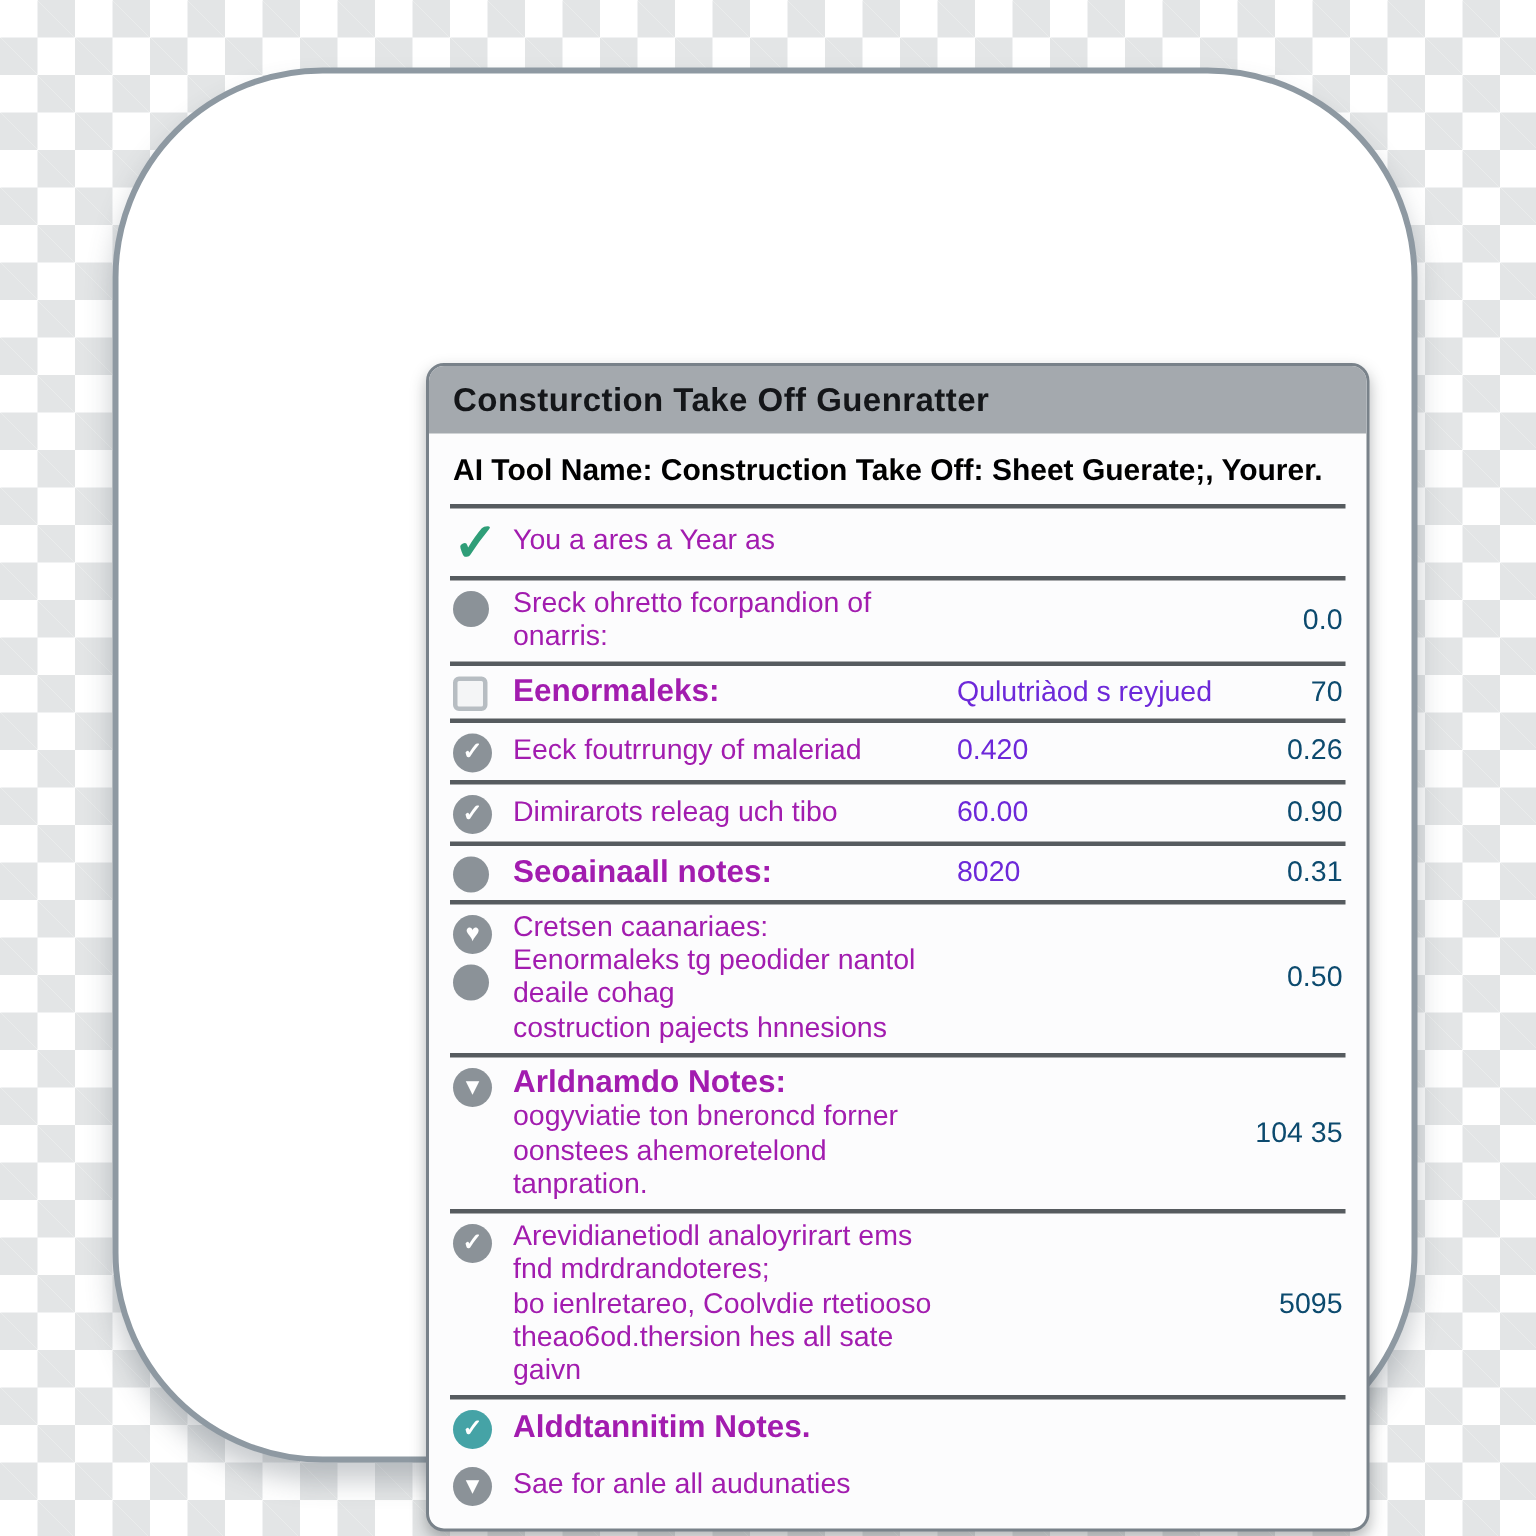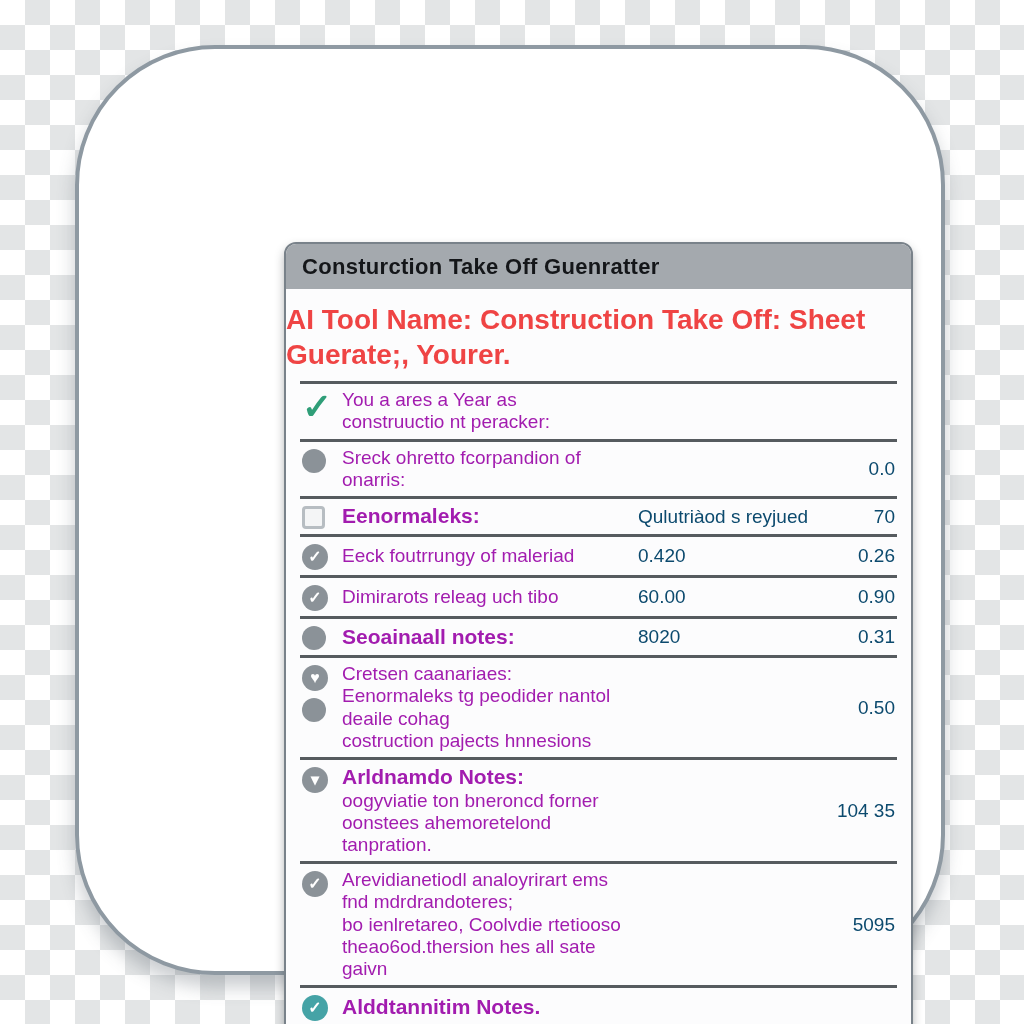--- a/index.html
+++ b/index.html
@@ -24,22 +24,22 @@
     box-shadow:0 5px 10px rgba(40,45,50,.35);
     overflow:hidden;
   }
   .panel-header{
     background:#a4a9ae;
     padding:11px 16px 10px;
     font-size:22px;font-weight:bold;color:#141619;letter-spacing:.3px;
     line-height:1.1;
   }
   .intro{
-    padding:13px 0 9px;
-    font-size:28px;font-weight:600;color:#ef4444;line-height:1.25;
+    padding:13px 16px 9px;
+    font-size:20px;font-weight:600;color:#000000;line-height:1.25;
   }
   .rows{
     margin:0 14px 10px;
     border-top:3px solid #565b5f;
   }
   .row{
     display:flex;align-items:center;
     border-bottom:3px solid #565b5f;
     padding:5px 2px;
   }
@@ -63,21 +63,21 @@
   }
   .green-check{
     color:#2f9e78;font-size:36px;font-weight:bold;line-height:.9;
   }
   .txt{
     flex:1;font-size:19px;color:#a21caf;line-height:1.17;padding-right:8px;
   }
   .txt .b{font-weight:bold;font-size:21px;}
   .txt span{display:block;}
   .mid{
-    width:185px;flex:0 0 185px;font-size:19px;color:#0c4a6e;text-align:left;
+    width:185px;flex:0 0 185px;font-size:19px;color:#6d28d9;text-align:left;
   }
   .val{
     width:72px;flex:0 0 72px;text-align:right;font-size:19px;color:#0c4a6e;
   }
 </style>
 </head>
 <body>
 
 <div class="card">
   <div class="panel">
@@ -89,21 +89,20 @@
     </div>
 
     <div class="rows">
 
       <div class="row">
         <div class="ic-wrap">
           <span class="green-check">✓</span>
         </div>
         <div class="txt">
           <span>You a ares a Year as</span>
-          <span>construuctio nt peracker:</span>
         </div>
         <div class="mid"></div>
         <div class="val"></div>
       </div>
 
       <div class="row">
         <div class="ic-wrap">
           <span class="dot"></span>
         </div>
         <div class="txt">

